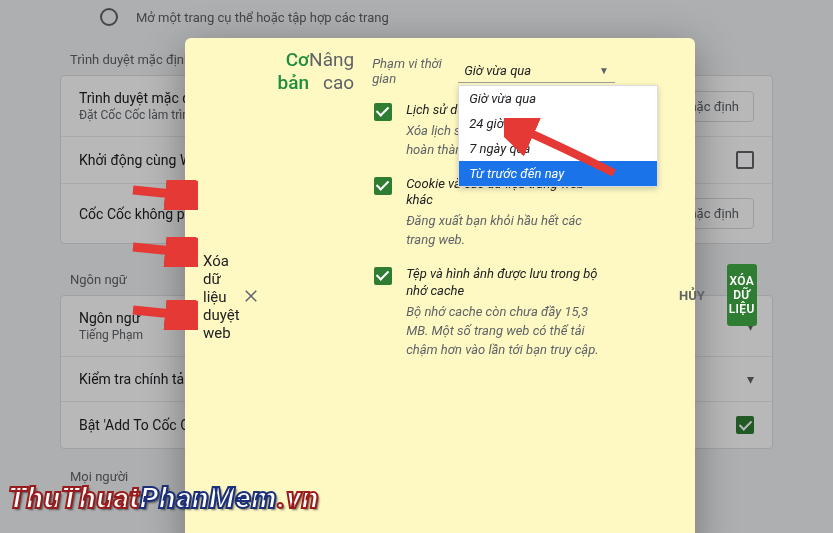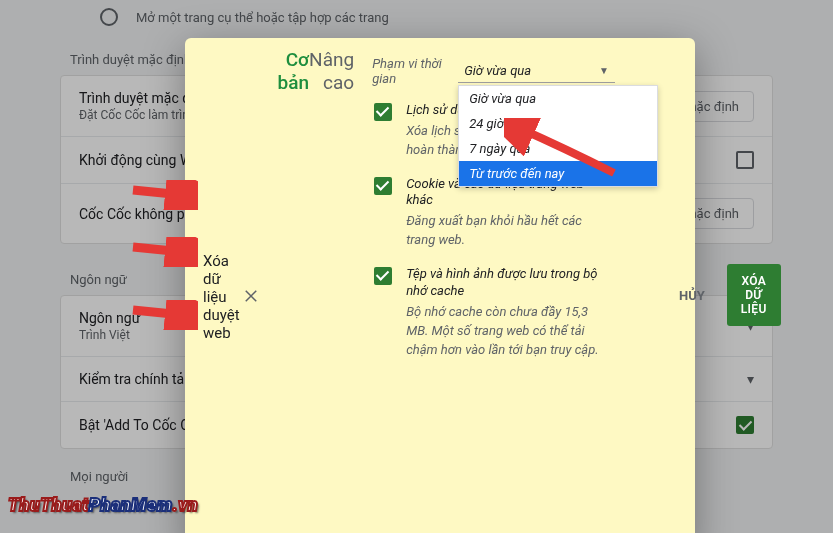--- a/index.html
+++ b/index.html
@@ -18,21 +18,21 @@
   .bg-card-row .sub { font-size:12px; color:#5f6368;}
   .btn-default { border:1px solid #dadce0; background:#fff; border-radius:4px; padding:7px 14px; font-size:13px; color:#5f6368;}
   .chev-down { color:#5f6368; font-size:14px;}
   .bg-checkbox { width:18px; height:18px; border:2px solid #5f6368; border-radius:2px;}
   .bg-checkbox.checked { background:#2e7d32; border-color:#2e7d32; position:relative;}
   .bg-checkbox.checked::after { content:""; position:absolute; left:4px; top:0px; width:5px; height:10px; border:solid #fff; border-width:0 2px 2px 0; transform:rotate(45deg);}
 
   .overlay-dim { position:absolute; inset:0; background:rgba(0,0,0,0.28); }
 
   
-  .watermark { position:absolute; left:8px; bottom:18px; font-size:18px; font-weight:900; font-style:italic;
+  .watermark { position:absolute; left:8px; bottom:18px; font-size:30px; font-weight:900; font-style:italic;
     color:#fff; -webkit-text-stroke:2px #9a1b1b; text-shadow:2px 2px 2px rgba(0,0,0,0.5); letter-spacing:0.5px; z-index:50; pointer-events:none;}
   .watermark .bl { -webkit-text-stroke:2px #1b2f7a; }
 
   
   .dialog { position:absolute; left:185px; top:38px; width:510px; height:516px; background:#fef9c3; border-radius:6px; box-shadow:0 10px 40px rgba(0,0,0,0.35); z-index:20; display:flex; }
   .dlg-header { display:flex; align-items:center; justify-content:space-between; padding:16px 18px 14px 18px;}
   .dlg-title { font-size:15px; color:#202124;}
   .dlg-close { width:20px; height:20px; color:#5f6368; cursor:pointer; }
   .dlg-tabs { display:flex; border-bottom:1px solid #e0e0e0; }
   .dlg-tab { flex:1; text-align:right; padding:10px 0 12px; font-size:19px; color:#5f6368; cursor:pointer;}
@@ -47,21 +47,21 @@
   .range-opt.sel { background:#1a73e8; color:#fff;}
 
   .check-row { display:flex; gap:14px; padding:16px 2px 0 2px; font-size:13px;}
   .chk { width:18px; height:18px; border-radius:2px; background:#2e7d32; position:relative; flex-shrink:0; margin-top:1px;}
   .chk::after { content:""; position:absolute; left:5px; top:1px; width:5px; height:10px; border:solid #fff; border-width:0 2px 2px 0; transform:rotate(45deg);}
   .chk-label { color:#202124; line-height:1.3;}
   .chk-desc { color:#5f6368; margin-top:3px; line-height:1.45;}
 
   .dlg-footer { display:flex; justify-content:flex-end; align-items:center; gap:10px; padding:14px 18px 16px;}
   .btn-cancel { background:none; border:none; color:#5f6368; font-size:13px; font-weight:700; padding:8px 12px; cursor:pointer;}
-  .btn-primary { background:#2e7d32; color:#fff; border:none; border-radius:3px; font-size:12px; font-weight:600; letter-spacing:0.3px; padding:10px 14px; cursor:pointer;}
+  .btn-primary { background:#2e7d32; color:#fff; border:none; border-radius:3px; font-size:12px; font-weight:600; letter-spacing:0.3px; padding:10px 2px; cursor:pointer;}
 
   
   .arrow { position:absolute; z-index:40; pointer-events:none;}
   .arrow svg { display:block;}
 </style>
 </head>
 <body>
 
 <div class="bg">
   <div class="bg-row-radio">
@@ -86,21 +86,21 @@
       <span>Cốc Cốc không phải là trình duyệt mặc định</span>
       <button class="btn-default">Đặt mặc định</button>
     </div>
   </div>
 
   <div class="bg-section-title">Ngôn ngữ</div>
   <div class="bg-card">
     <div class="bg-card-row">
       <div class="left">
         <span>Ngôn ngữ</span>
-        <span class="sub">Trình Việt</span>
+        <span class="sub">Tiếng Phạm</span>
       </div>
       <span class="chev-down">▾</span>
     </div>
     <div class="bg-card-row">
       <span>Kiểm tra chính tả</span>
       <span class="chev-down">▾</span>
     </div>
     <div class="bg-card-row">
       <span>Bật 'Add To Cốc Cốc'</span>
       <span class="bg-checkbox checked"></span>

